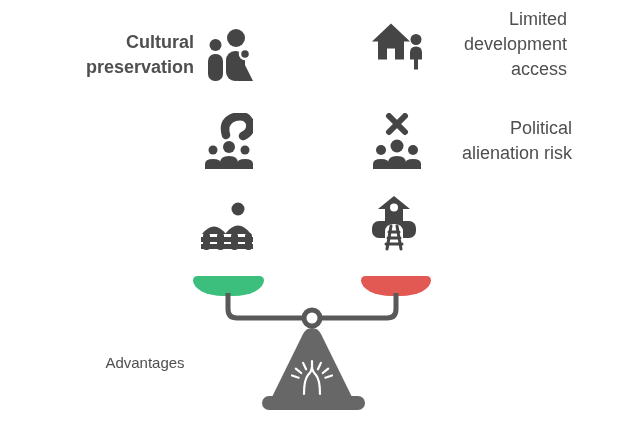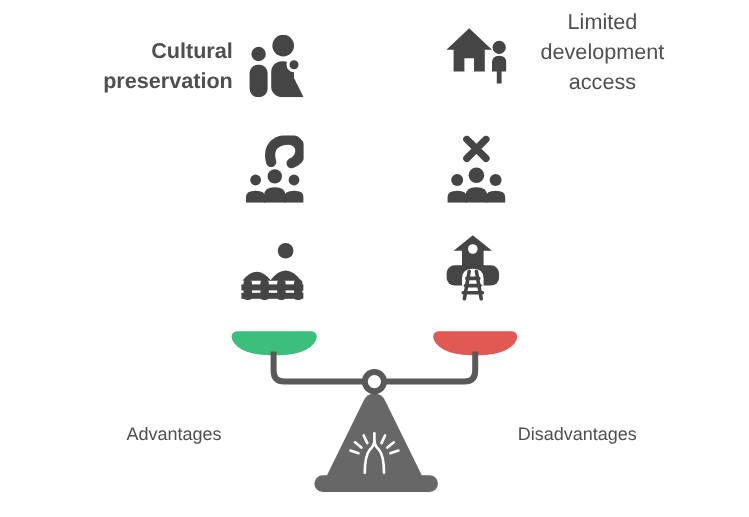--- a/index.html
+++ b/index.html
@@ -18,21 +18,21 @@
     transform:translateY(-50%);
   }
   .row.left{right:371px;flex-direction:row;gap:13px;font-weight:bold;}
   .row.right{left:372px;flex-direction:row;gap:15px;}
   .item-label{
     font-size:18px;
     line-height:25px;
     color:#4f4f4f;
   }
   .row.left .item-label{text-align:right;}
-  .row.right .item-label{text-align:center;}
+  .row.right .item-label{text-align:right;}
   .icon{display:block;line-height:0;flex:0 0 auto;}
   .pan{
     position:absolute;
     height:20px;
     border-radius:5px 5px 35px 35px / 5px 5px 18px 18px;
   }
   .pan-green{left:193px;top:276px;width:71px;background:#3cbf7c;}
   .pan-red{left:361px;top:276px;width:70px;background:#e25853;}
   .scale-svg{position:absolute;left:170px;top:262px;}
   .side-label{
@@ -100,20 +100,21 @@
         <g fill="#454545">
           <circle cx="9" cy="37" r="5"></circle>
           <path d="M1,56 L1,51 Q1,46 9,46 Q17,46 17,51 L17,56 Z"></path>
           <circle cx="25" cy="33" r="6.5"></circle>
           <path d="M16,56 L16,50 Q16,43 25,43 Q34,43 34,50 L34,56 Z"></path>
           <circle cx="41" cy="37" r="5"></circle>
           <path d="M33,56 L33,51 Q33,46 41,46 Q49,46 49,51 L49,56 Z"></path>
         </g>
       </svg>
     </span>
+    <div class="item-label" style="width:135px">Political alienation risk</div>
   </div>
 
   <div class="row left" style="top:224px">
     <span class="icon">
       <svg width="52" height="52" viewBox="0 0 52 52" fill="#454545" xmlns="http://www.w3.org/2000/svg">
         <circle cx="37" cy="11" r="6.5"></circle>
         <path d="M24,36 Q37,19 50,36 Z"></path>
         <path d="M1,36 Q13,21 25,36 Z"></path>
         <rect x="2" y="35" width="7" height="17" rx="3"></rect>
         <rect x="16" y="35" width="7" height="17" rx="3"></rect>
@@ -154,15 +155,14 @@
       <path d="M152.8,111 L158.2,106.6"></path>
       <path d="M131.2,111 L125.8,106.6"></path>
       <path d="M155.3,115.7 L162,113.5"></path>
       <path d="M128.7,115.7 L122,113.5"></path>
       <path d="M134,132 Q134,118 138,113 Q142,109 142,105 Q142,109 146,113 Q150,118 150,132"></path>
     </g>
     <rect x="92" y="134" width="103" height="14" rx="7" fill="#676767"></rect>
   </svg>
 
   <div class="side-label adv">Advantages</div>
-  <div class="side-label dis">Disadvantages</div>
 
 </div>
 
 </body></html>

